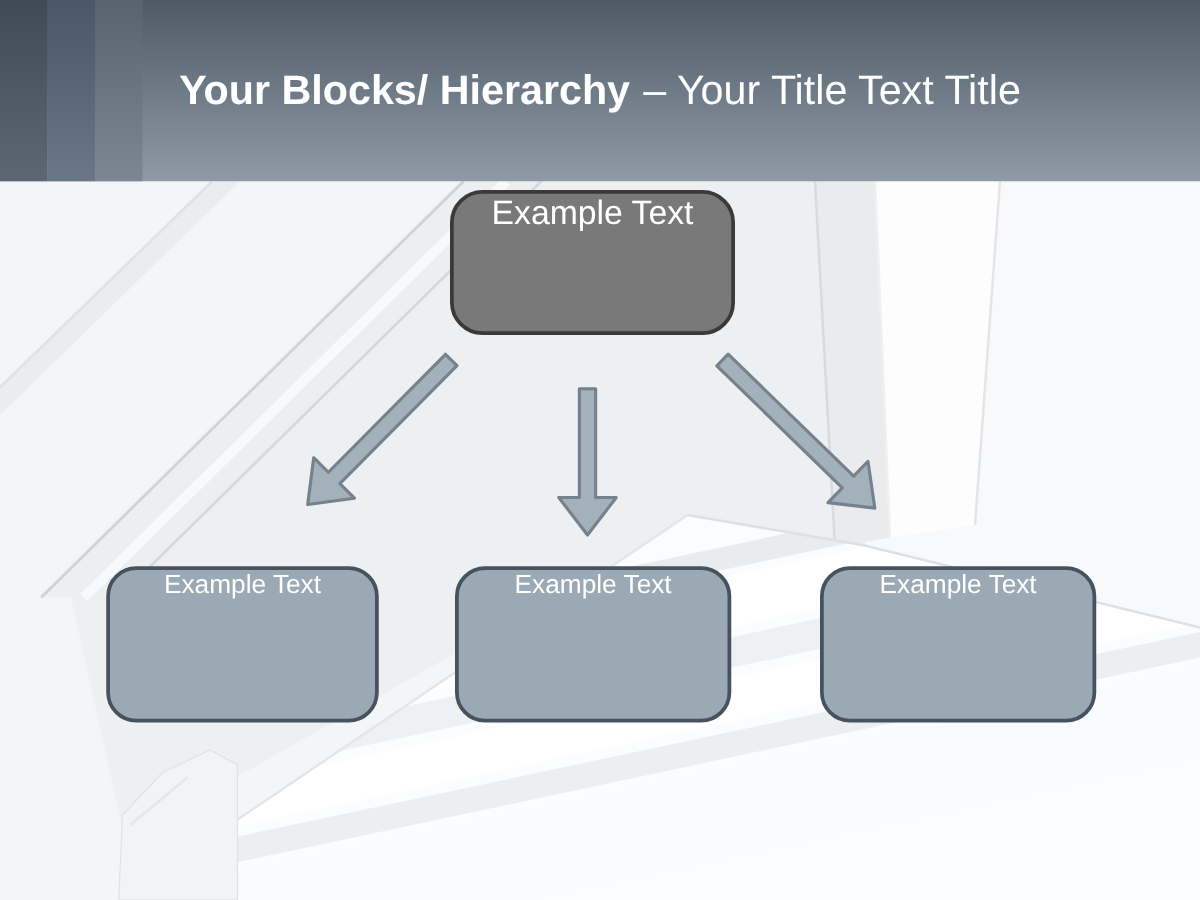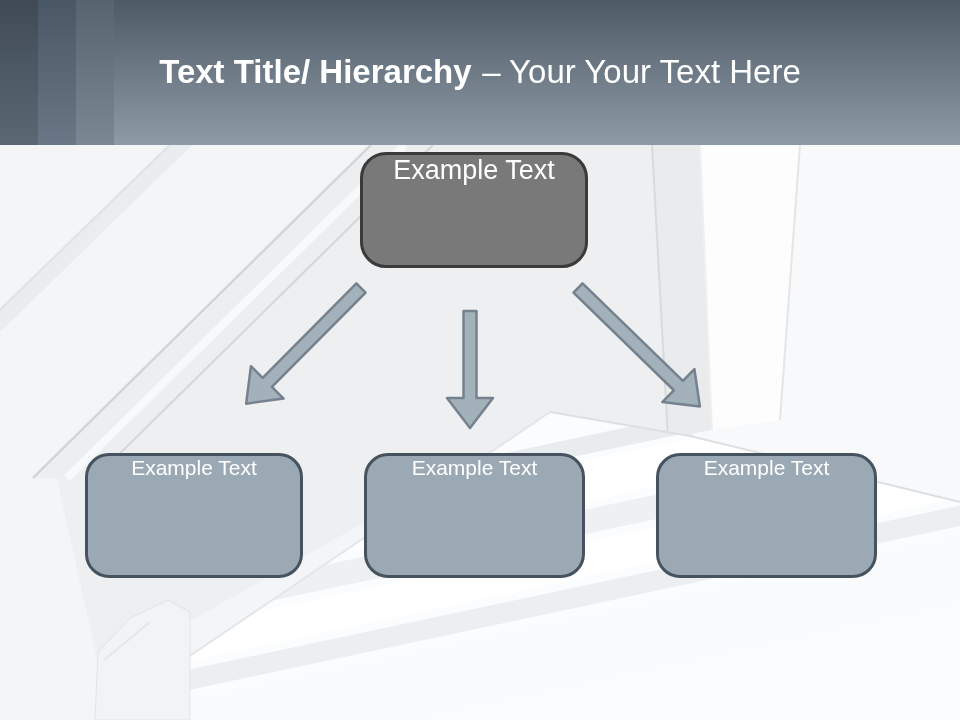--- a/index.html
+++ b/index.html
@@ -114,21 +114,21 @@
       <polygon points="95,720 98,652 130,618 168,600 190,612 190,720" fill="#f1f3f5" stroke="#e0e3e6" stroke-width="1"></polygon>
       <line x1="104" y1="660" x2="150" y2="622" stroke="#e4e7ea" stroke-width="2"></line>
     </g>
   </svg>
 
   <div class="header">
     <div class="stripe stripe-1"></div>
     <div class="stripe stripe-2"></div>
     <div class="stripe stripe-3"></div>
     <div class="title">
-      <span class="bold">Text Title/ Hierarchy</span><span class="regular">– Your Your Text Here</span>
+      <span class="bold">Your Blocks/ Hierarchy</span><span class="regular">– Your Title Text Title</span>
     </div>
   </div>
 
   <svg class="arrow-svg" width="960" height="720" viewBox="0 0 960 720" aria-hidden="true">
     <path class="arrow" transform="translate(361,288) rotate(44.8)" d="M -6.5 0 H 6.5 V 133 H 23 L 0 163 L -23 133 H -6.5 Z"></path>
     <path class="arrow" transform="translate(470,311)" d="M -6.5 0 H 6.5 V 87 H 23 L 0 117 L -23 87 H -6.5 Z"></path>
     <path class="arrow" transform="translate(578,288) rotate(-45.8)" d="M -6.5 0 H 6.5 V 140 H 23 L 0 170 L -23 140 H -6.5 Z"></path>
   </svg>
 
   <div class="node node-root">

